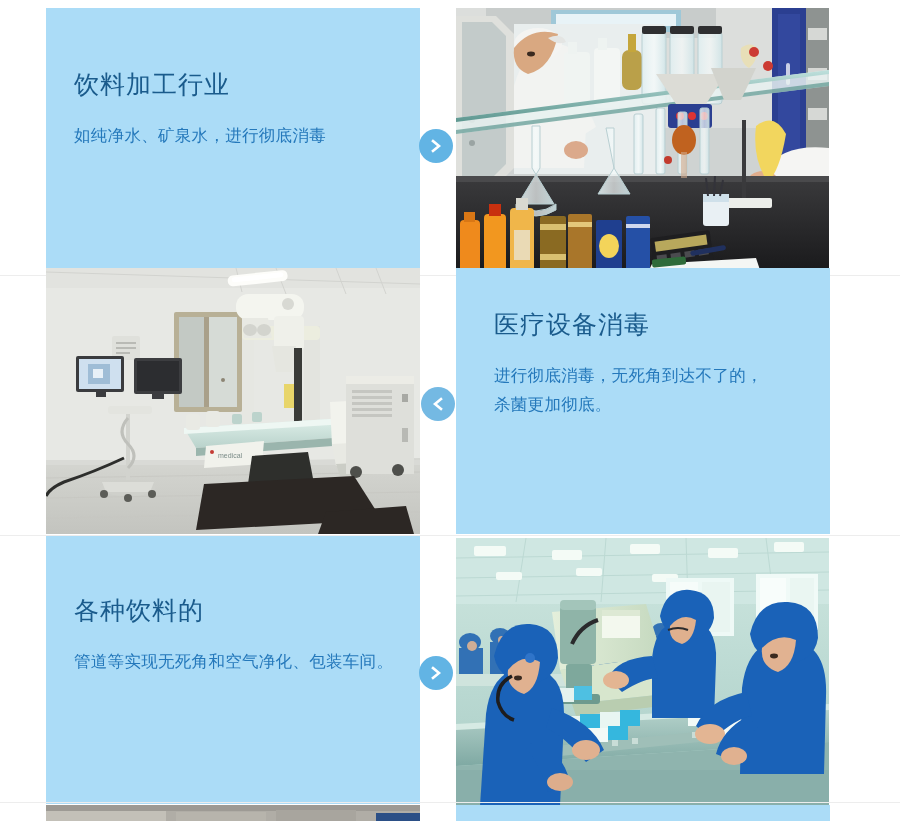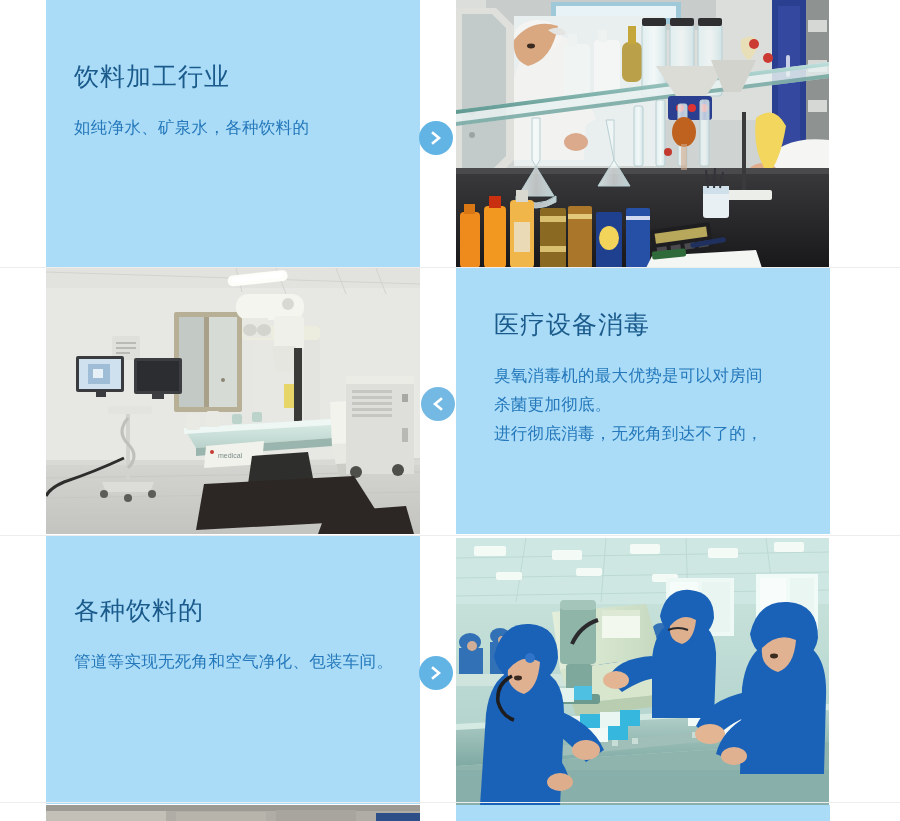--- a/index.html
+++ b/index.html
@@ -88,26 +88,26 @@
     justify-content: center;
   }
   .badge.light { background: #74b9e3; }
   .badge svg { display: block; }
 </style>
 </head>
 <body>
 
 <div class="page">
 
-  <div class="row" style="top:0;height:309px;">
+  <div class="row" style="top:8px;height:309px;">
     <div class="panel" style="left:46px;top:0;width:374px;height:268px;">
       <div class="panel-inner" style="top:60px;">
         <div class="panel-title">饮料加工行业</div>
         <div class="panel-body">
-          <span>如纯净水、矿泉水，各种饮料的</span>
+          <span>如纯净水、矿泉水，进行彻底消毒</span>
         </div>
       </div>
     </div>
 
     <div class="badge" style="left:419px;top:121px;">
       <span>
         <svg width="16" height="16" viewBox="0 0 16 16">
           <polyline points="5,3 11,8 5,13" fill="none" stroke="#ffffff" stroke-width="2.6" stroke-linecap="square" stroke-linejoin="miter"></polyline>
         </svg>
       </span>
@@ -404,23 +404,22 @@
         <svg width="16" height="16" viewBox="0 0 16 16">
           <polyline points="11,3 5,8 11,13" fill="none" stroke="#ffffff" stroke-width="2.6" stroke-linecap="square" stroke-linejoin="miter"></polyline>
         </svg>
       </span>
     </div>
 
     <div class="panel" style="left:456px;top:0;width:374px;height:266px;font-family:Liberation Serif, serif;">
       <div class="panel-inner" style="top:40px;left:38px;">
         <div class="panel-title">医疗设备消毒</div>
         <div class="panel-body">
-          <span>臭氧消毒机的最大优势是可以对房间</span>
+          <span>进行彻底消毒，无死角到达不了的，</span>
           <span>杀菌更加彻底。</span>
-          <span>进行彻底消毒，无死角到达不了的，</span>
         </div>
       </div>
     </div>
     <div class="row-divider" style="top:267px;"></div>
   </div>
 
   <div class="row" style="top:536px;height:268px;">
     <div class="panel" style="left:46px;top:0;width:374px;height:268px;">
       <div class="panel-inner" style="top:58px;">
         <div class="panel-title">各种饮料的</div>

